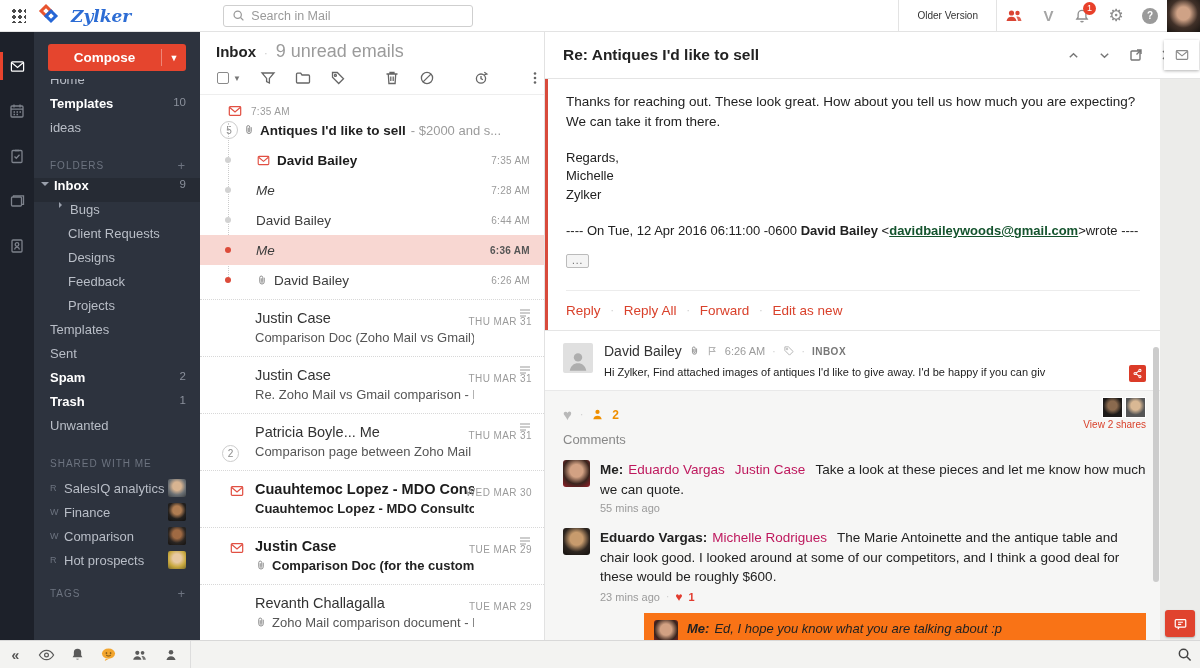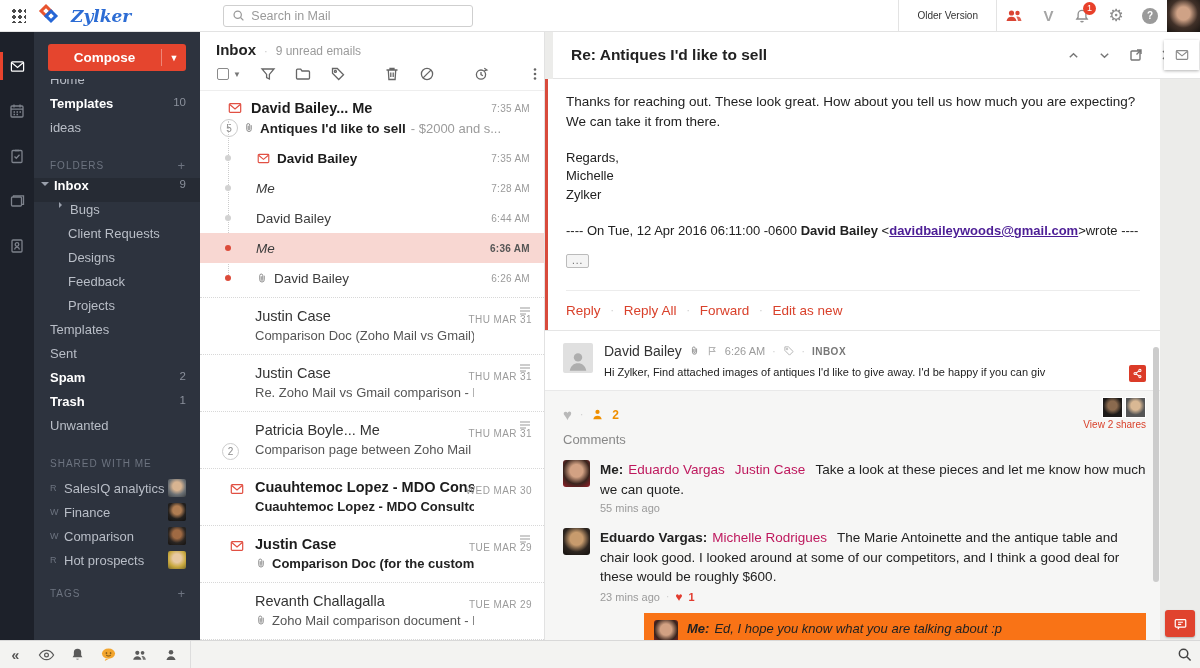--- a/index.html
+++ b/index.html
@@ -80,21 +80,21 @@
   .sav2{ background:radial-gradient(circle at 50% 40%, #b07d52 30%, #23201e 62%, #111 100%); }
   .sav3{ background:radial-gradient(circle at 50% 40%, #a06a43 30%, #2a2522 62%, #141210 100%); }
   .sav4{ background:radial-gradient(circle at 50% 40%, #e7c9a2 30%, #c9a93f 62%, #7a6a2a 100%); }
 
   
   .listpane{ width:345px; background:#fff; border-right:1px solid #e2e2e2; display:flex; flex-direction:column; overflow:hidden; }
   .lp-head{ padding:9px 14px 0 16px; }
   .lp-title-row{ display:flex; align-items:baseline; gap:8px; }
   .lp-title{ font-size:15px; font-weight:bold; color:#222; }
   .lp-dot{ color:#c9c9c9; font-size:11px; }
-  .lp-sub{ font-size:12px; color:#9b9b9b; }
+  .lp-sub{ font-size:18px; color:#9b9b9b; }
   .lp-tools{ display:flex; align-items:center; gap:19px; padding:8px 0 8px 1px; color:#666; }
   .tool{ cursor:pointer; display:flex; align-items:center; color:#666; }
   .tsepa{ width:1px; height:16px; background:#e4e4e4; }
   .cbx{ width:12px; height:12px; border:1px solid #8a8a8a; border-radius:2px; margin-right:4px; }
   .tcaret{ font-size:8px; color:#777; }
   .maillist{ flex:1; overflow:hidden; border-top:1px solid #eee; }
 
   .thread{ border-bottom:1px dotted #d8d8d8; padding-top:6px; }
   .trow1{ display:flex; align-items:center; padding:3px 14px 2px 27px; gap:8px; cursor:pointer; }
   .envred{ color:#e15043; display:flex; }
@@ -125,40 +125,40 @@
   .lline2{ display:flex; align-items:center; gap:5px; margin-top:4px; margin-left:0; }
   .lbadge{ position:absolute; left:22px; top:31px; width:17px; height:17px; border-radius:50%; border:1px solid #ccc;
            color:#8a8a8a; font-size:10px; display:flex; align-items:center; justify-content:center; background:#fff; }
   .lsubj{ font-size:13px; color:#555; white-space:nowrap; overflow:hidden; }
   .lrow.unread .lsubj{ color:#222; font-weight:bold; }
   .ldate{ position:absolute; right:12px; top:16px; font-size:10px; color:#9b9b9b; letter-spacing:.4px; }
   .llines{ position:absolute; right:13px; top:4px; color:#9b9b9b; }
 
   
   .readpane{ flex:1; position:relative; background:#ececea; overflow:hidden; }
-  .rp-head{ position:absolute; top:0; left:8px; right:0; height:47px; background:#fff; border-bottom:1px solid #e4e4e4;
+  .rp-head{ position:absolute; top:0; left:0; right:0; height:47px; background:#fff; border-bottom:1px solid #e4e4e4;
             display:flex; align-items:center; padding:0 18px; z-index:5; }
   .rp-title{ font-size:15.5px; font-weight:bold; color:#222; flex:1; }
   .rp-ic{ width:31px; height:30px; display:flex; align-items:center; justify-content:center; color:#777; cursor:pointer; }
   .rp-body{ position:absolute; top:47px; left:0; right:40px; bottom:0; background:#fff; overflow:hidden; }
   .gutter{ position:absolute; top:47px; right:0; width:40px; bottom:0; background:#ececea; }
   .edgetab{ position:absolute; top:8px; right:1px; width:35px; height:30px; background:#fff; z-index:6;
             box-shadow:0 1px 3px rgba(0,0,0,.3); display:flex; align-items:center; justify-content:center;
             color:#8a8a8a; cursor:pointer; }
   .scrollthumb{ position:absolute; right:41px; top:315px; height:235px; width:6px; border-radius:3px; background:#ccc; }
   .chatfab{ position:absolute; right:5px; bottom:3px; width:30px; height:27px; background:#e0432e; border-radius:3px;
             display:flex; align-items:center; justify-content:center; color:#fff; cursor:pointer; z-index:7;
             box-shadow:0 1px 2px rgba(0,0,0,.25); }
 
   .openmsg{ border-left:3px solid #d84b3c; padding:13px 20px 0 18px; }
   .msg-p{ font-size:13.5px; color:#222; line-height:1.5; max-width:920px; }
   .sig{ font-size:13px; color:#222; line-height:1.45; margin-top:16px; }
   .quote{ font-size:13px; color:#222; margin-top:18px; }
   .quote b{ font-weight:bold; }
-  .qlink{ color:#4c1d95; font-weight:bold; text-decoration:underline; cursor:pointer; }
+  .qlink{ color:#14532d; font-weight:bold; text-decoration:underline; cursor:pointer; }
   .ellip{ display:inline-block; margin-top:16px; border:1px solid #bbb; border-radius:2px; padding:0 5px;
           font-size:10px; color:#666; line-height:12px; letter-spacing:1px; cursor:pointer; background:#f4f4f4; }
   .actrow{ border-top:1px solid #ececec; margin-top:22px; padding:12px 0 12px 0; display:flex; align-items:center; gap:10px; }
   .alink{ color:#d9412b; font-size:13.5px; cursor:pointer; }
   .adot{ color:#c9c9c9; font-size:10px; }
 
   .collapsed{ border-top:1px solid #e5e5e5; padding:12px 20px 12px 18px; display:flex; gap:11px; position:relative; background:#fff; }
   .cav{ width:30px; height:30px; background:#e0e0e0; display:flex; align-items:flex-end; justify-content:center; overflow:hidden; border-radius:2px; }
   .cmain{ flex:1; min-width:0; }
   .cm-line1{ display:flex; align-items:center; gap:7px; }
@@ -450,21 +450,20 @@
       <div class="maillist">
 
         <div class="thread">
           <div class="trow1">
             <span class="envred">
                 <svg width="16" height="14" viewBox="0 0 16 16" fill="none" stroke="currentColor" stroke-width="1.4">
                   <rect x="1.5" y="3" width="13" height="10" rx="1"></rect>
                   <path d="M2 4l6 5 6-5"></path>
                 </svg>
               </span>
-            <span class="tsender">David Bailey... Me</span>
             <span class="ttime">7:35 AM</span>
           </div>
           <div class="trow2">
             <span class="tcount">5</span>
             <span class="clip">
                 <svg width="12" height="14" viewBox="0 0 16 16" fill="none" stroke="currentColor" stroke-width="1.3">
                   <path d="M11 4.3v5.4a3 3 0 0 1-6 0V4.1a2 2 0 0 1 4 0v5.4a1 1 0 0 1-2 0V5"></path>
                 </svg>
               </span>
             <span class="tsubj">Antiques I'd like to sell</span>

